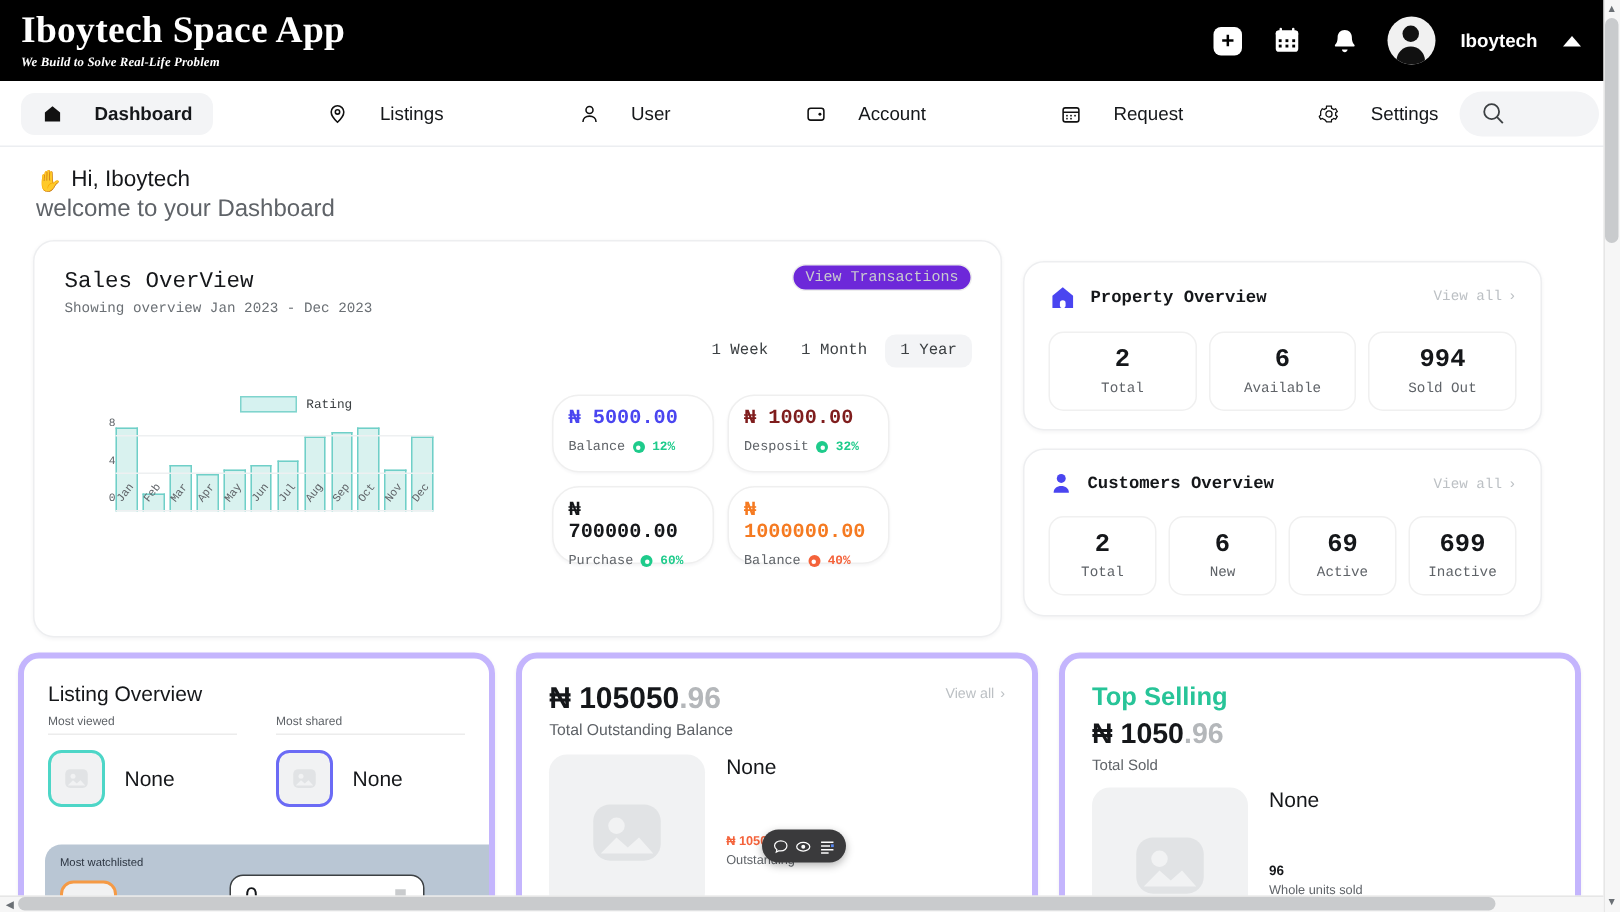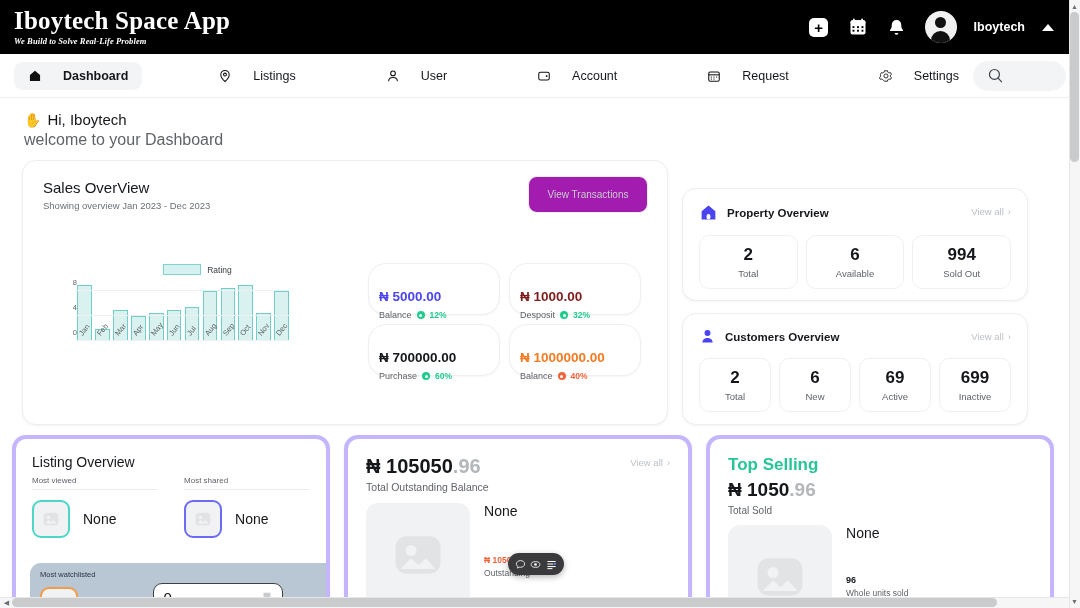--- a/index.html
+++ b/index.html
@@ -54,30 +54,30 @@
   }
   .searchbox .ph { font-size: 10.5px; color:#9aa0a6; }
 
   
   .greet { padding: 13px 0 0 24px; }
   .greet-line { display:flex; align-items:center; gap:6px; }
   .greet-title { font-size: 15px; color:#15171a; }
   .greet-sub { font-size: 16px; color:#5f6368; margin-top: 3px; }
 
   
-  .row1 { display:flex; gap: 14px; padding: 11px 26px 0 22px; align-items:flex-end; }
+  .row1 { display:flex; gap: 14px; padding: 11px 26px 0 22px; align-items:center;font-family:Liberation Mono, monospace; }
   .card { background:#fff; border:1px solid #edeef0; border-radius: 14px; box-shadow: 0 1px 3px rgba(16,24,40,.05); }
 
   .sales { width: 646px; height: 265px; padding: 18px 20px 8px 20px; position:relative; }
   .sales-title { font-size: 15px; color:#15171a; }
   .sales-sub { font-size: 9.5px; color:#6b7075; margin-top: 4px; }
   .view-tx {
-    position:absolute; right: 19px; top: 15px; width: 120px; height: 37px;
+    position:absolute; right: 19px; top: 15px; width: 120px; height: 18px;
     border:1px solid #ededed; border-radius: 9px; color:#c9cbcf; font-size: 10px;
-    display:flex; align-items:center; justify-content:center; cursor:pointer; background:#a21caf;
+    display:flex; align-items:center; justify-content:center; cursor:pointer; background:#6d28d9;
   }
   .range { position:absolute; right: 19px; top: 62px; display:flex; align-items:center; gap: 2px; }
   .range span { font-size: 10.5px; color:#3c4043; padding: 5px 10px; border-radius: 7px; cursor:pointer; }
   .range span.sel { background:#f3f4f6; }
 
   
   .chart-wrap { position:absolute; left: 38px; top: 103px; width: 245px; height: 100px; }
   .legend { display:flex; align-items:center; gap:6px; justify-content:center; margin-left: 28px; }
   .legend-swatch { width: 38px; height: 11px; background:#d6f2f0; border:1px solid #7fd4cd; }
   .legend-label { font-size: 8.5px; color:#3c4043; }
@@ -87,21 +87,21 @@
   .bars { position:absolute; left:0; right:0; bottom:0; top:0; display:flex; align-items:flex-end; gap:3.2px; }
   .bar { flex:1; background:#d9f2ef; border:1px solid #6fcfc8; border-bottom:none; }
   .xlabels { position:absolute; left:16px; top: 68px; width:212px; display:flex; gap:3.2px; }
   .xlabels span {
     flex:1; font-size:7.5px; color:#5f6368; transform: rotate(-52deg);
     transform-origin: left top; white-space:nowrap;
   }
 
   
   .stats { position:absolute; left: 345px; top: 102px; width: 280px; display:flex; flex-wrap:wrap; gap: 9px; }
-  .stat { width: 132px; height: 52px; border:1px solid #efefef; border-radius: 18px; padding: 25px 10px; background:#fff; box-shadow: 0 1px 2px rgba(16,24,40,.04); }
+  .stat { width: 108px; height: 52px; border:1px solid #efefef; border-radius: 18px; padding: 8px 10px; background:#fff; box-shadow: 0 1px 2px rgba(16,24,40,.04); }
   .stat .amt { font-size: 13.5px; font-weight: bold; }
   .stat .meta { display:flex; align-items:center; gap:5px; margin-top: 6px; }
   .stat .lbl { font-size: 9px; color:#5f6368; }
   .dot { width: 8px; height: 8px; border-radius: 50%; display:inline-flex; align-items:center; justify-content:center; }
   .dot::after { content:""; width:3px; height:3px; border-radius:50%; background:#fff; }
   .pct { font-size: 8.5px; font-weight:600; }
 
   
   .rightcol { display:flex; flex-direction:column; gap: 12px; width: 346px; }
   .ov { padding: 14px 16px 16px 16px; position:relative; }
@@ -283,20 +283,25 @@
     </div>
     <div class="greet-sub">welcome to your Dashboard</div>
   </div>
 
   <div class="row1">
 
     <div class="card sales">
       <div class="sales-title">Sales OverView</div>
       <div class="sales-sub">Showing overview Jan 2023 - Dec 2023</div>
       <div class="view-tx">View Transactions</div>
+      <div class="range">
+        <span>1 Week</span>
+        <span>1 Month</span>
+        <span class="sel">1 Year</span>
+      </div>
 
       <div class="chart-wrap">
         <div class="legend">
           <span class="legend-swatch"></span>
           <span class="legend-label">Rating</span>
         </div>
         <div class="plot" id="plot">
           <div class="bars" id="bars">
               <div class="bar" title="Jan: 9" style="height: 90%; background: rgb(217, 242, 239); border-color: rgb(111, 207, 200);"></div>
               <div class="bar" title="Feb: 2" style="height: 20%; background: rgb(217, 242, 239); border-color: rgb(111, 207, 200);"></div>

